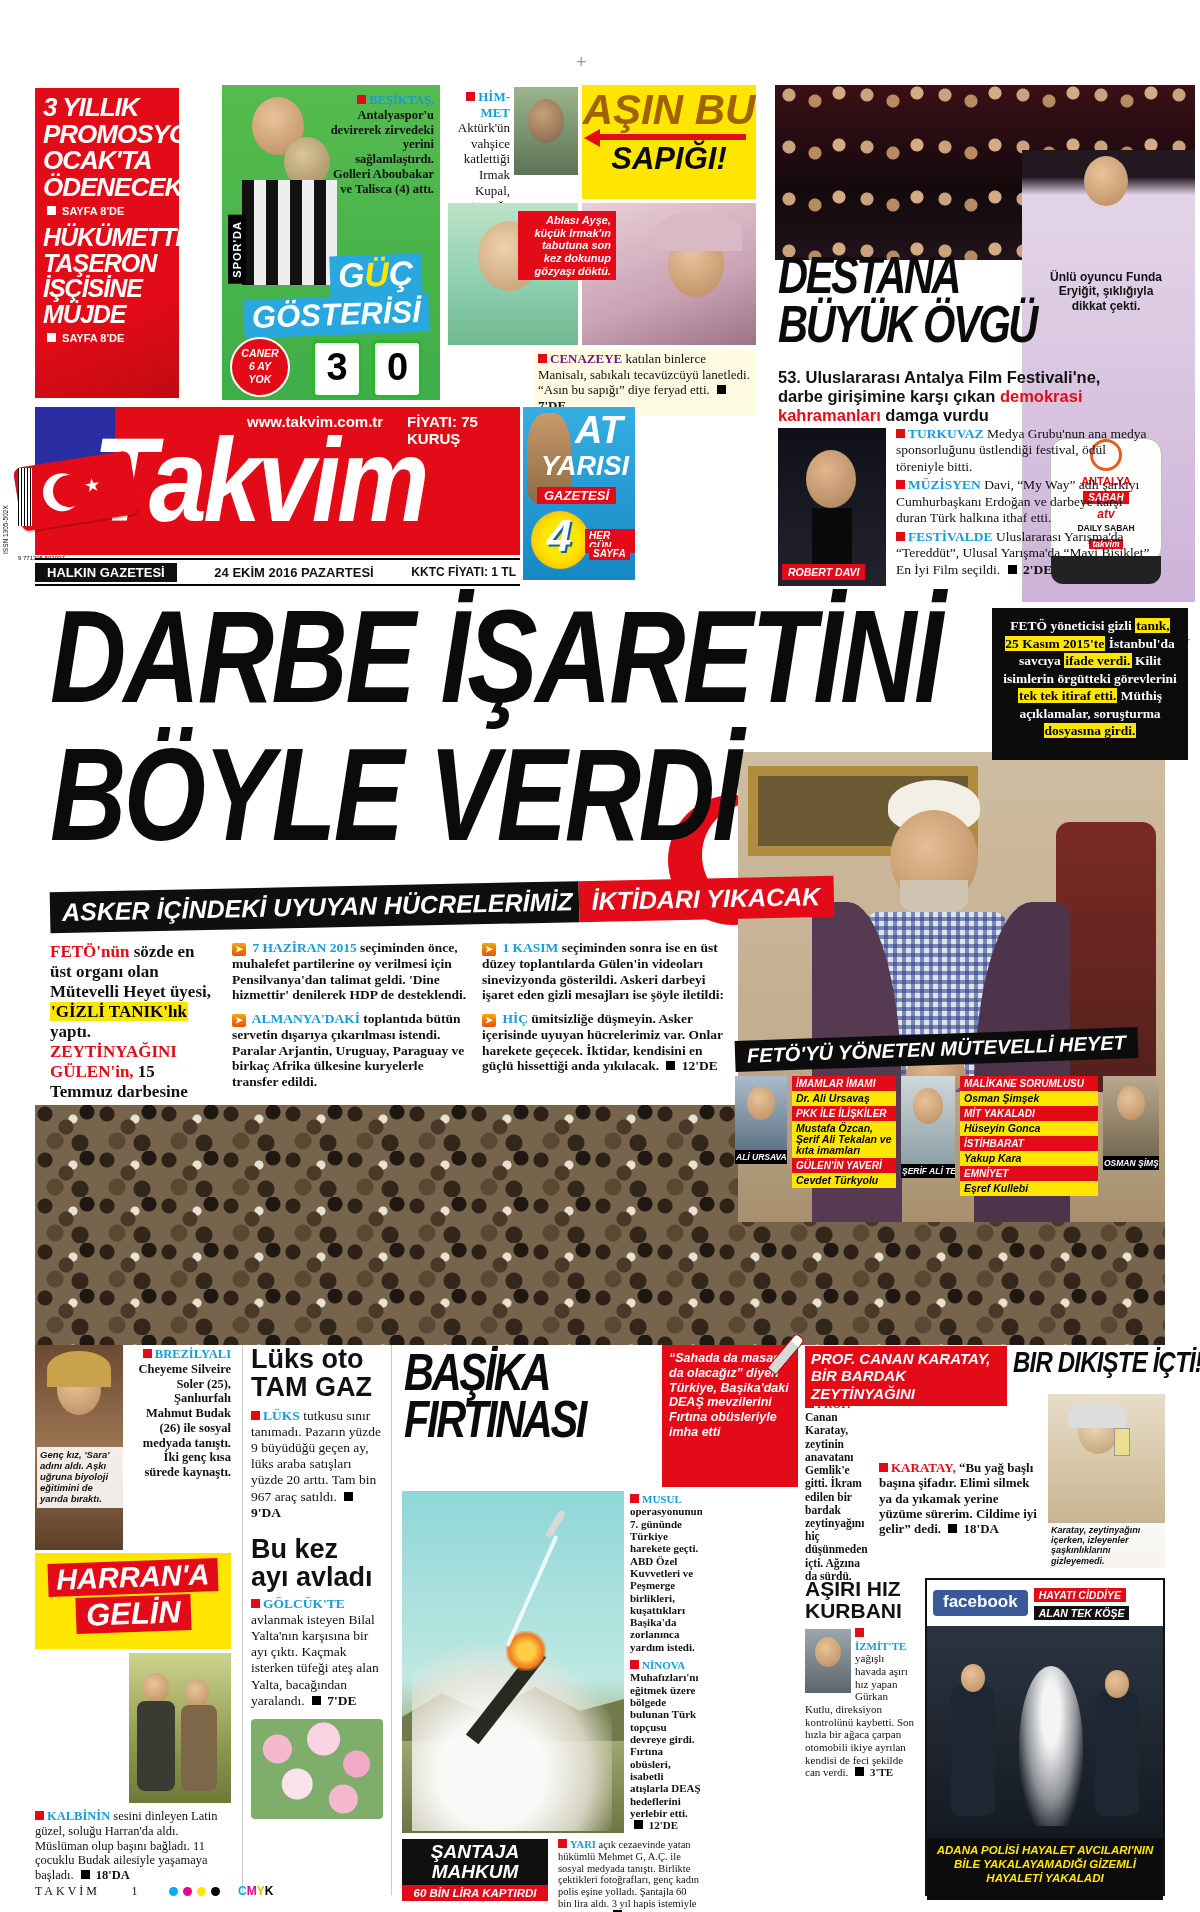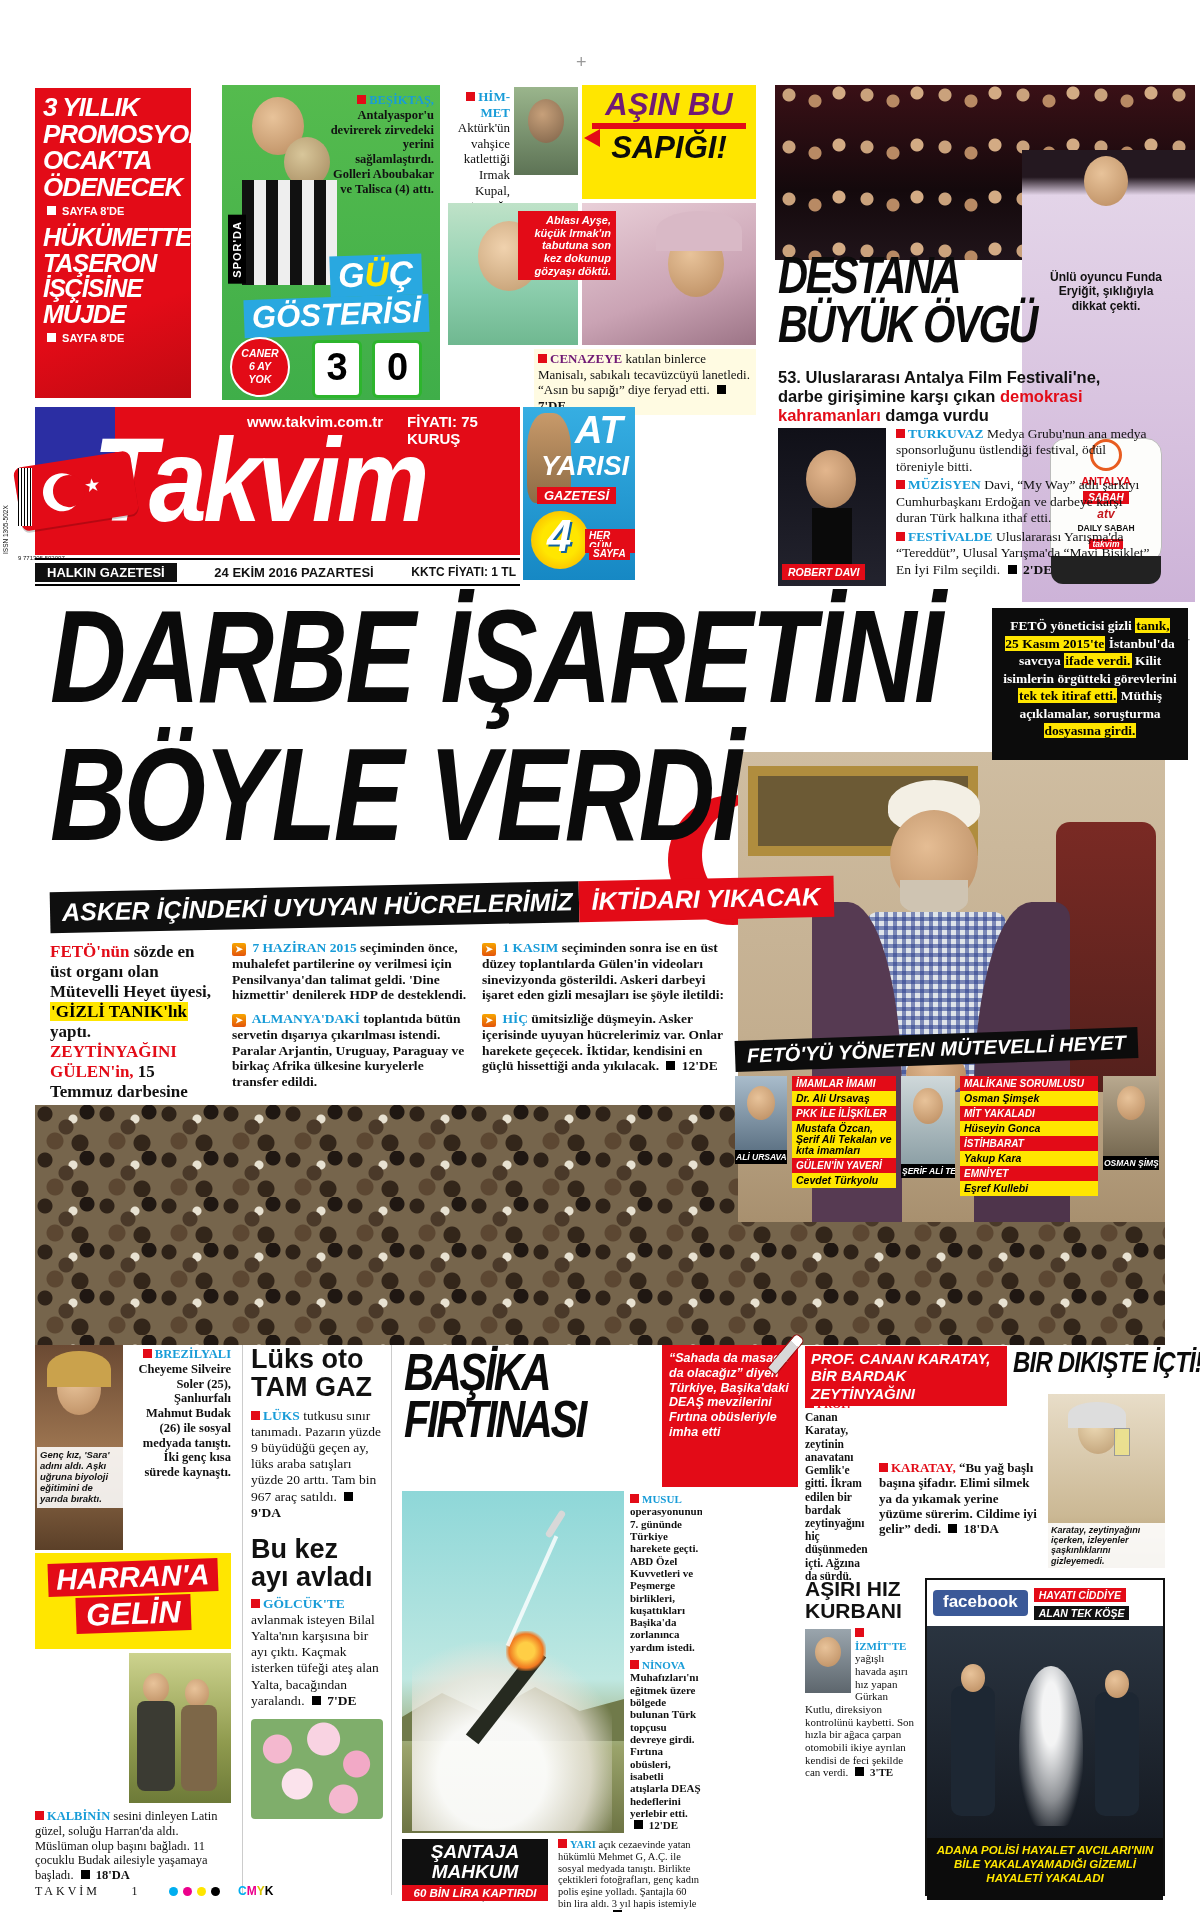--- a/index.html
+++ b/index.html
@@ -63,21 +63,21 @@
 </style>
 </head>
 <body>
 
 <div id="page">
 
   <div class="abs regmark" style="left:576px;top:52px;">+</div>
   <div class="abs regmark" style="left:1180px;top:630px;">+</div>
   <div class="abs regmark" style="left:478px;top:1888px;">+</div>
 
-  <div class="abs" style="left:35px;top:88px;width:156px;height:310px;background:linear-gradient(160deg,#e30b17 70%,#c00a12);padding:6px 8px;box-sizing:border-box;">
+  <div class="abs" style="left:35px;top:88px;width:144px;height:310px;background:linear-gradient(160deg,#e30b17 70%,#c00a12);padding:6px 8px;box-sizing:border-box;">
     <div class="bi wht" style="font-size:26px;line-height:1.02;letter-spacing:-1px;">
       <div>3 YILLIK</div>
       <div>PROMOSYON</div>
       <div>OCAK'TA</div>
       <div>ÖDENECEK</div>
     </div>
     <div class="wht b" style="font-size:11px;margin:5px 0 8px;">
       <span class="sqk" style="background:#fff;"></span>
       <span>SAYFA 8'DE</span>
     </div>
@@ -122,21 +122,21 @@
 
   <div class="abs" style="left:448px;top:85px;width:308px;height:313px;">
     <div class="abs serif" style="left:0;top:4px;width:62px;font-size:13px;line-height:1.2;text-align:right;">
       <span class="sqr"></span><span class="lead">HİM-MET</span>
       <span>Aktürk'ün vahşice katlettiği Irmak Kupal, toprağa verildi.</span>
     </div>
     <div class="abs photo" style="left:66px;top:2px;width:64px;height:88px;background:linear-gradient(180deg,#9ab58c,#5d7355);">
       <div class="face" style="left:14px;top:12px;width:36px;height:44px;background:radial-gradient(circle at 40% 35%,#c7a07a,#7d6248);"></div>
     </div>
     <div class="abs" style="left:134px;top:0;width:174px;height:114px;background:#ffe600;text-align:center;padding-top:4px;box-sizing:border-box;">
-      <div class="bi" style="font-size:31px;line-height:1;color:#701a75;font-style:italic;">AŞIN BU</div>
+      <div class="bi" style="font-size:42px;line-height:1;color:#a16207;font-style:italic;">AŞIN BU</div>
       <div style="height:6px;background:#e30b17;margin:3px 10px;"></div>
       <div class="bi" style="font-size:31px;line-height:1;color:#0b0b0b;">SAPIĞI!</div>
       <div class="abs" style="left:2px;top:44px;width:0;height:0;border-top:9px solid transparent;border-bottom:9px solid transparent;border-right:16px solid #e30b17;"></div>
     </div>
     <div class="abs photo" style="left:0;top:118px;width:130px;height:142px;background:linear-gradient(180deg,#bfe2c8,#8fd0b0 55%,#6fb890);">
       <div class="face" style="left:30px;top:18px;width:62px;height:70px;background:radial-gradient(circle at 42% 38%,#f0d2ae,#c09a6e);"></div>
     </div>
     <div class="abs photo" style="left:134px;top:118px;width:174px;height:142px;background:linear-gradient(160deg,#e9cfd8,#caa3b4 60%,#9c7486);">
       <div class="face" style="left:86px;top:28px;width:56px;height:66px;"></div>
       <div class="abs" style="left:74px;top:8px;width:86px;height:40px;border-radius:50% 50% 0 0;background:#d9b9c6;"></div>

